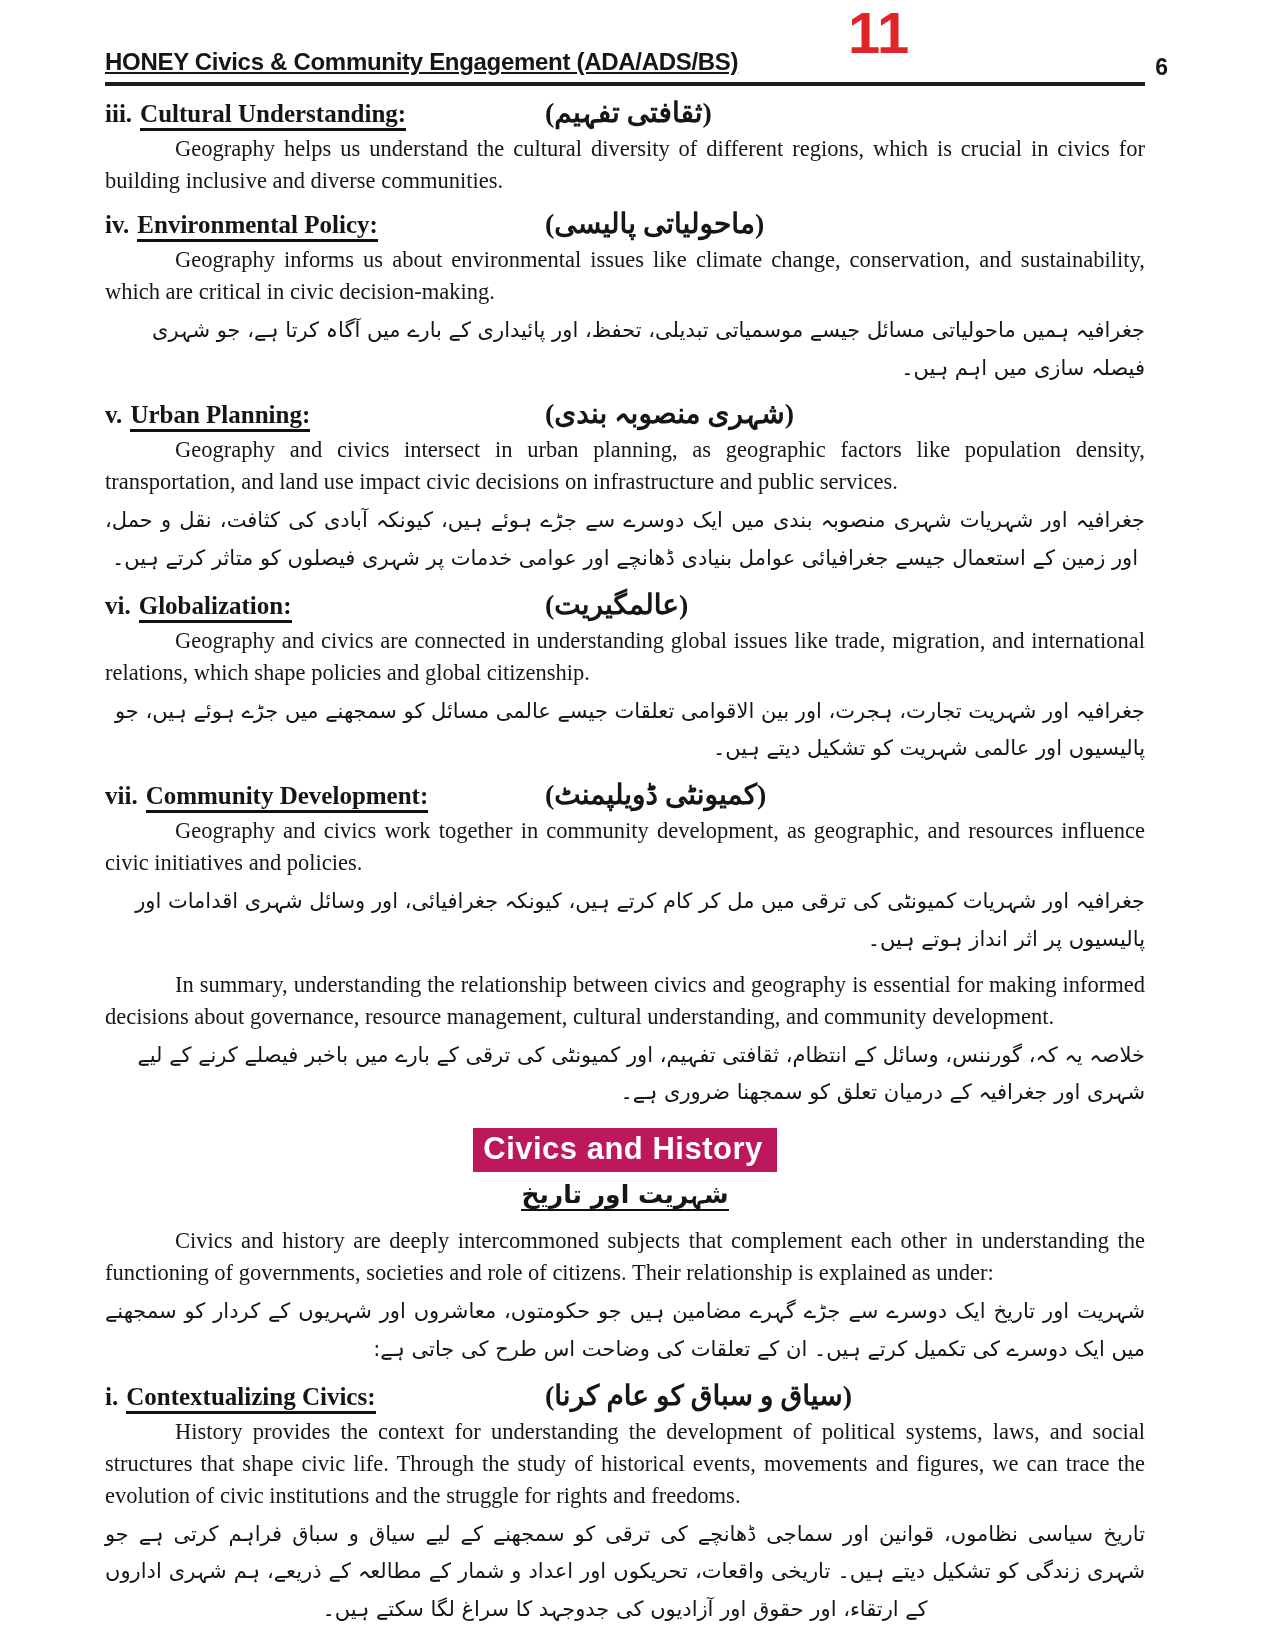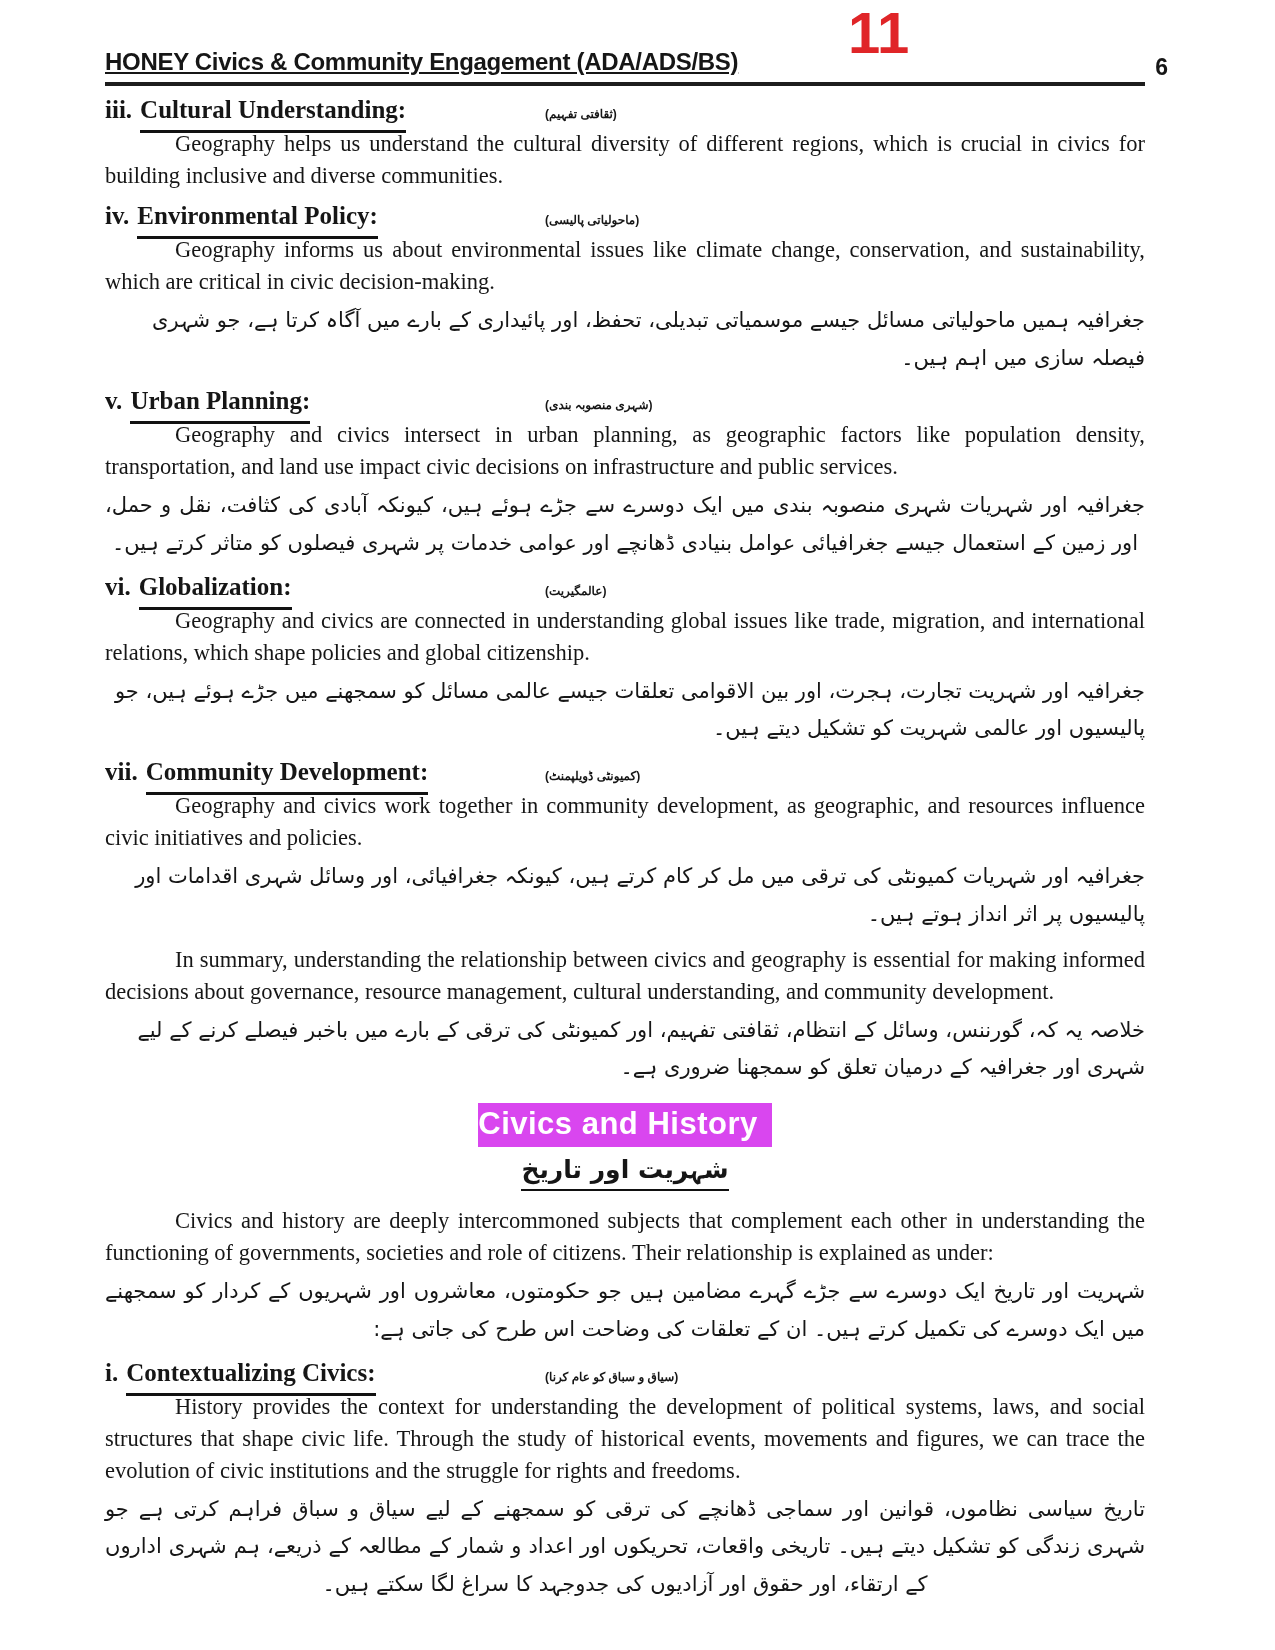--- a/index.html
+++ b/index.html
@@ -36,24 +36,24 @@
 
   
   .section{margin-top:10px;}
   .sec-head{
     display:flex;align-items:baseline;
     font-weight:bold;font-size:25px;
     margin:10px 0 4px 0;
   }
   .sec-head .head-group{min-width:440px;display:inline-block;}
   .sec-num{display:inline-block;margin-right:8px;}
-  .sec-title{border-bottom:3px solid #111;padding-bottom:7px;}
+  .sec-title{border-bottom:3px solid #111;padding-bottom:1px;}
   .sec-urdu{
-    font-family:Liberation Sans, sans-serif;
-    font-size:12px;font-weight:bold;direction:rtl;
+    font-family:Liberation Serif, serif;
+    font-size:28px;font-weight:bold;direction:rtl;
   }
 
   
   .para-en{
     font-size:22.5px;line-height:1.42;
     text-align:justify;text-indent:70px;
     margin:4px 0 4px 0;
   }
   .para-ur{
     direction:rtl;
@@ -61,31 +61,31 @@
     font-size:21px;line-height:1.8;
     text-align:right;
     margin:2px 0 4px 0;
   }
   .para-ur.just-center{text-align:justify;text-align-last:center;}
   .para-ur.just-right{text-align:justify;text-align-last:right;}
 
   
   .banner{
     display:table;margin:16px auto 8px auto;
-    background:#d946ef;color:#ffffff;
+    background:#be185d;color:#ffffff;
     font-family:"Liberation Sans","DejaVu Sans",sans-serif;
     font-weight:bold;font-size:31px;
-    padding:3px 14px 5px 0;letter-spacing:0.5px;
+    padding:3px 14px 5px 10px;letter-spacing:0.5px;
   }
   .urdu-heading{
     display:table;margin:6px auto 14px auto;
     direction:rtl;
     font-family:"DejaVu Sans",sans-serif;
     font-weight:bold;font-size:25px;
-    border-bottom:2px solid #111;padding-bottom:5px;
+    border-bottom:2px solid #111;
   }
 </style>
 </head>
 <body>
 
 <div class="page">
   <div class="content">
 
     <div class="header">
       <div class="corner-number" style="color:#e02528;">11</div>

